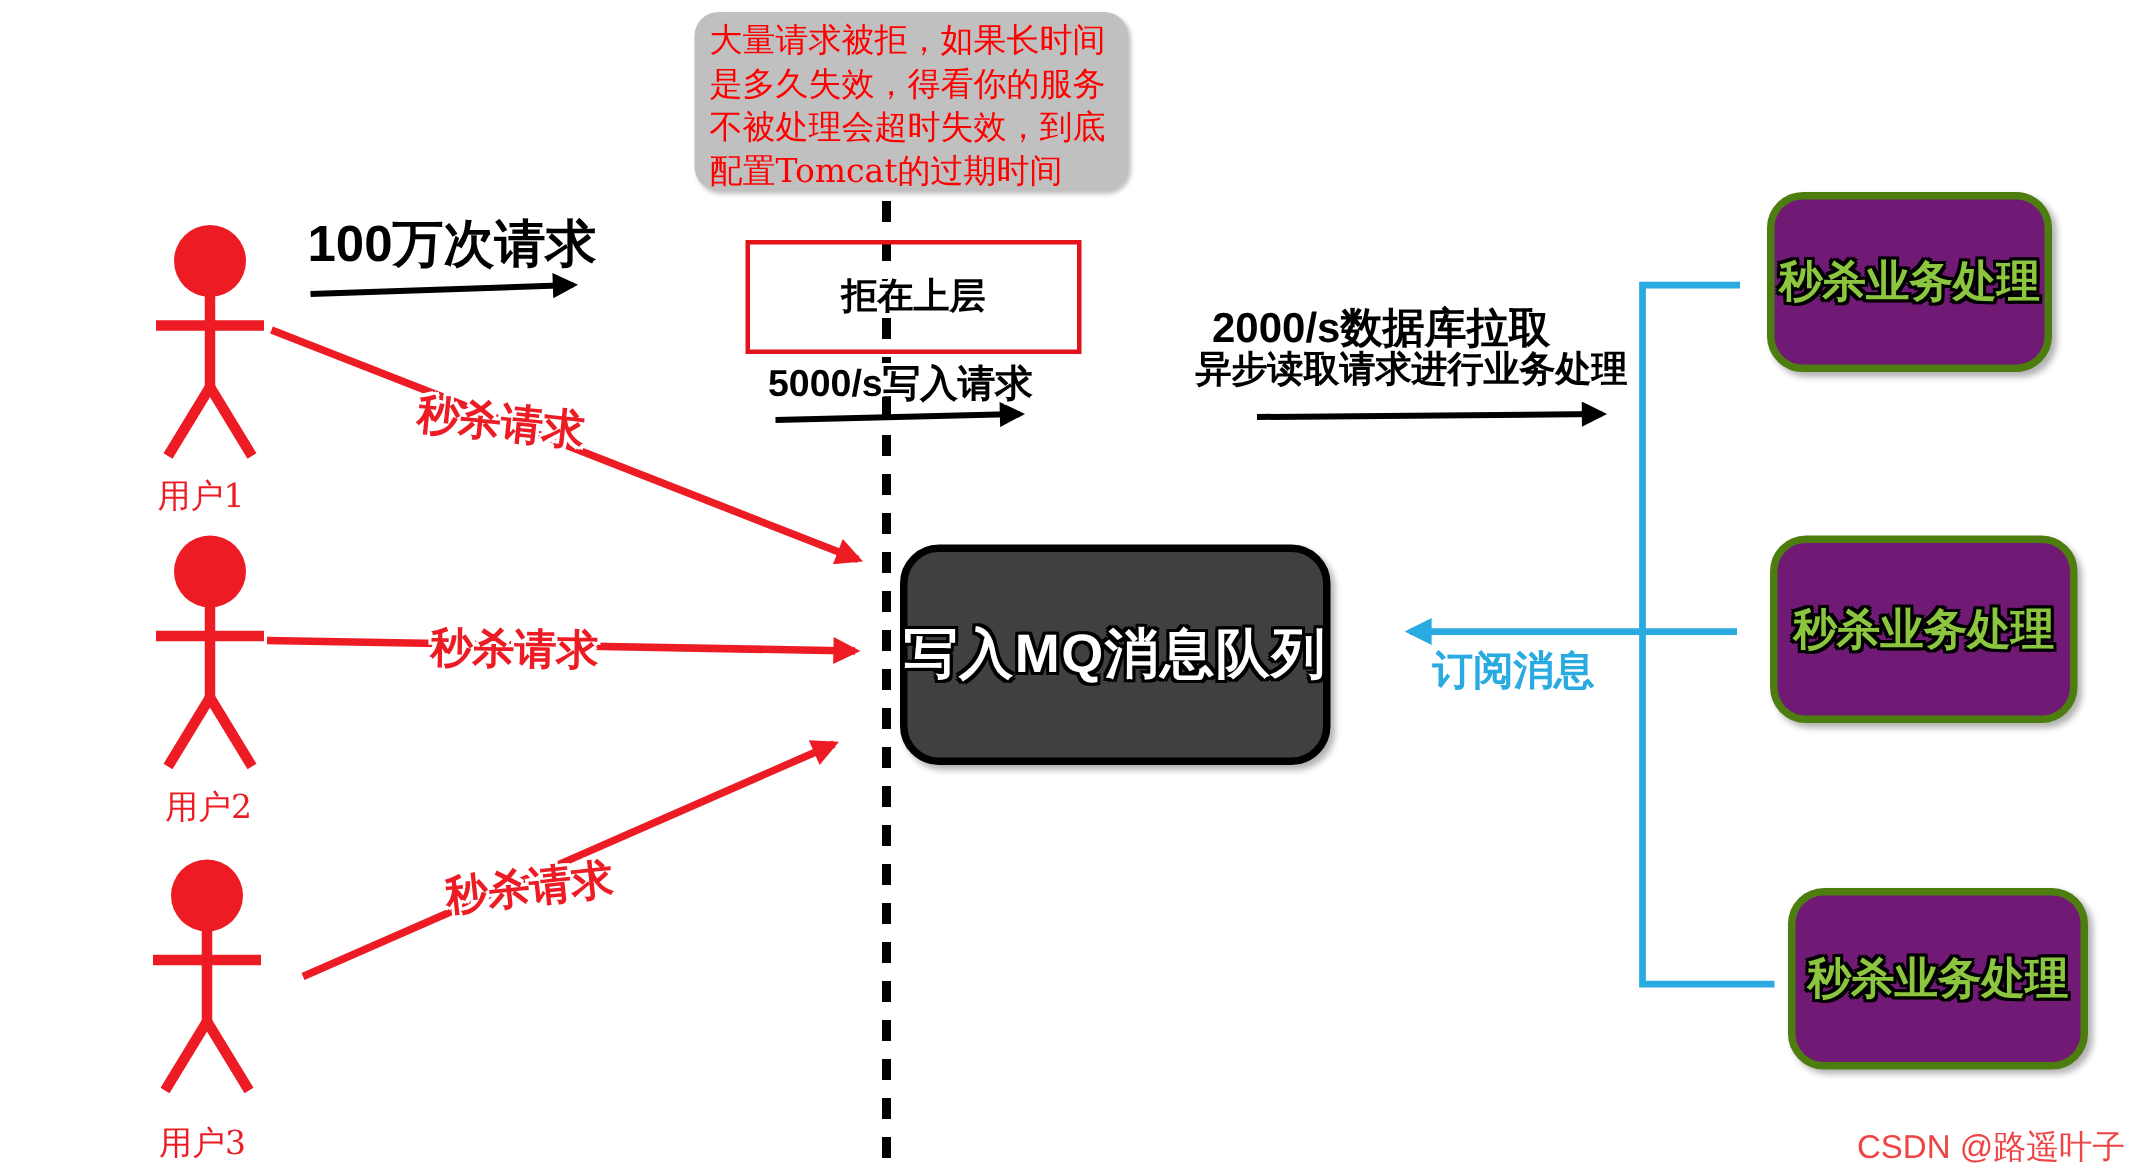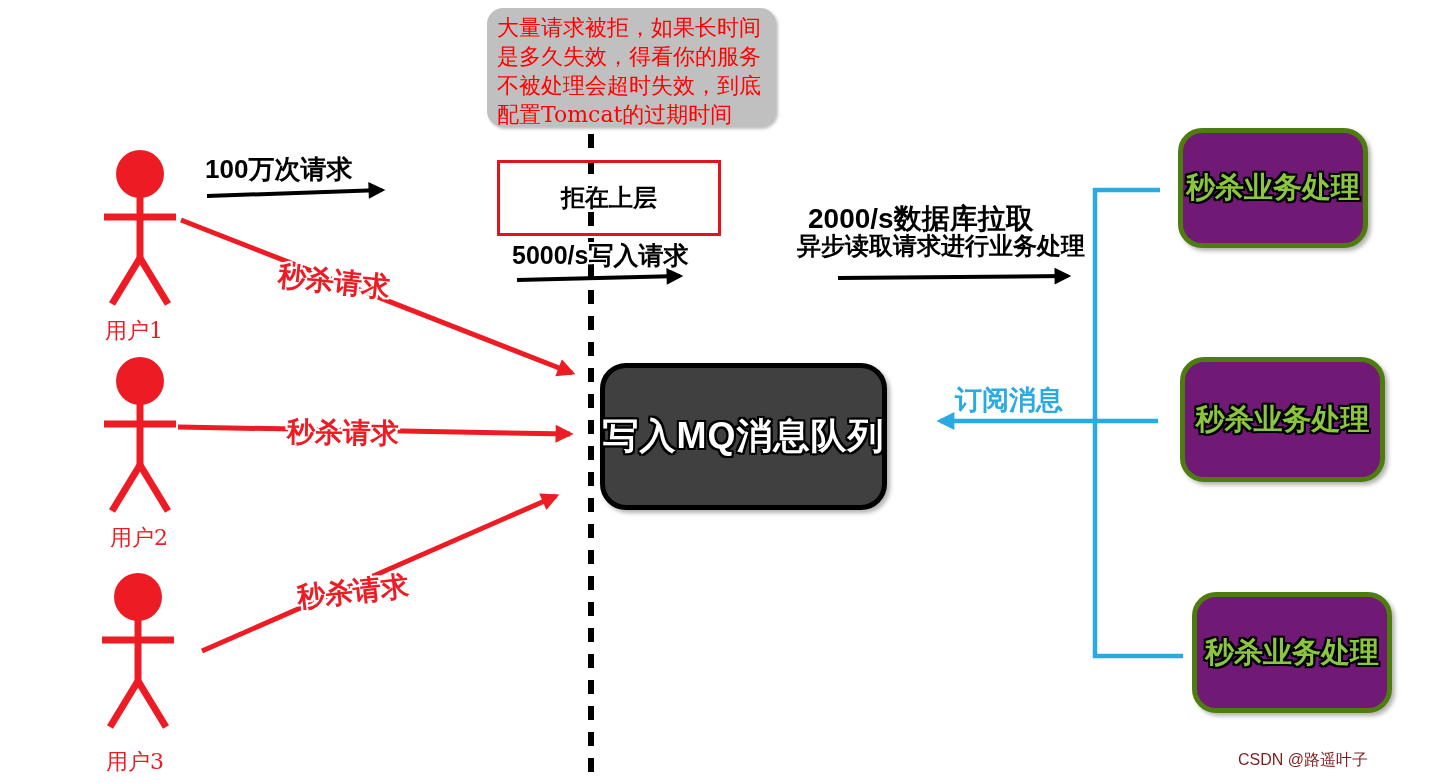--- a/index.html
+++ b/index.html
@@ -13,43 +13,43 @@
   
   .halo-w{text-shadow:-2px -2px 0 #fff,0 -2px 0 #fff,2px -2px 0 #fff,-2px 0 0 #fff,
           2px 0 0 #fff,-2px 2px 0 #fff,0 2px 0 #fff,2px 2px 0 #fff;}
   .halo-b{text-shadow:-2px -2px 0 #000,0 -2px 0 #000,2px -2px 0 #000,-2px 0 0 #000,
           2px 0 0 #000,-2px 2px 0 #000,0 2px 0 #000,2px 2px 0 #000;}
 
   .note-box{
     left:463px;top:8px;width:289px;height:119px;background:#c0c0c0;border-radius:16px;
     box-shadow:2px 2px 3px rgba(0,0,0,.25);
     color:#ff0000;font-family:"DejaVu Serif", serif;font-size:22px;line-height:29px;
-    padding:5px 0 0 10px;box-sizing:border-box;white-space:nowrap;margin-left:24px;
+    padding:5px 0 0 10px;box-sizing:border-box;white-space:nowrap;
   }
   .reject-box{
     left:497px;top:160px;width:218px;height:70px;border:3px solid #e3131b;
     display:flex;flex-direction:column;align-items:center;justify-content:center;
     font-weight:bold;font-size:24px;color:#000;text-align:center;line-height:30px;
   }
   .flow-label{font-weight:bold;color:#000;white-space:nowrap;}
   .mq-node{
     left:600px;top:363px;width:287px;height:147px;background:#404040;border:5px solid #000;
     border-radius:26px;box-sizing:border-box;display:flex;align-items:center;justify-content:center;
     box-shadow:3px 3px 4px rgba(0,0,0,.3);
   }
   .mq-node .lbl{color:#fff;font-weight:bold;font-size:36px;letter-spacing:1px;white-space:nowrap;}
   .worker-node{
     background:#701a75;border:5px solid #4d7c0f;border-radius:24px;box-sizing:border-box;
     display:flex;align-items:center;justify-content:center;box-shadow:3px 3px 4px rgba(0,0,0,.3);
   }
   .worker-node .lbl{color:#8cc63e;font-weight:bold;font-size:29px;white-space:nowrap;}
   .seckill-label{font-weight:bold;font-size:28px;color:#ed1c24;white-space:nowrap;}
   .user-label{font-family:"DejaVu Serif", serif;font-size:22px;color:#ed1c24;white-space:nowrap;}
-  .subscribe-label{font-weight:bold;font-size:27px;color:#29abe2;white-space:nowrap;}
-  .watermark{font-size:16px;color:#7f1d1d;white-space:nowrap;}
+  .subscribe-label{font-weight:bold;font-size:27px;color:#29abe2;white-space:nowrap;margin-top:47px;}
+  .watermark{font-size:22px;color:#ef4444;white-space:nowrap;}
 </style>
 </head>
 <body>
 
 <div id="canvas">
 
   <svg width="1429" height="783" viewBox="0 0 1429 783">
     <defs>
       <marker id="ah-black" viewBox="0 0 10 10" refX="8" refY="5" markerWidth="6" markerHeight="4.2" orient="auto-start-reverse">
         <path d="M0,0 L10,5 L0,10 z" fill="#000"></path>
@@ -104,21 +104,21 @@
     <div>大量请求被拒，如果长时间</div>
     <div>是多久失效，得看你的服务</div>
     <div>不被处理会超时失效，到底</div>
     <div>配置Tomcat的过期时间</div>
   </div>
 
   <div class="abs reject-box">
     <div class="halo-w">拒在上层</div>
   </div>
 
-  <div class="abs flow-label halo-w" style="left:205px;top:152px;font-size:26px;">100万次请求</div>
+  <div class="abs flow-label halo-w" style="left:205px;top:140px;font-size:34px;">100万次请求</div>
   <div class="abs flow-label halo-w" style="left:512px;top:239px;font-size:25px;">5000/s写入请求</div>
   <div class="abs flow-label halo-w" style="left:808px;top:200px;font-size:28px;">2000/s数据库拉取</div>
   <div class="abs flow-label halo-w" style="left:797px;top:230px;font-size:24px;">异步读取请求进行业务处理</div>
   <div class="abs subscribe-label halo-w" style="left:955px;top:382px;">订阅消息</div>
 
   <div class="abs seckill-label halo-w" style="left:278px;top:263px;transform:rotate(6deg);">秒杀请求</div>
   <div class="abs seckill-label halo-w" style="left:287px;top:414px;transform:rotate(1deg);">秒杀请求</div>
   <div class="abs seckill-label halo-w" style="left:297px;top:573px;transform:rotate(-6deg);">秒杀请求</div>
 
   <div class="abs user-label" style="left:105px;top:316px;">用户1</div>

